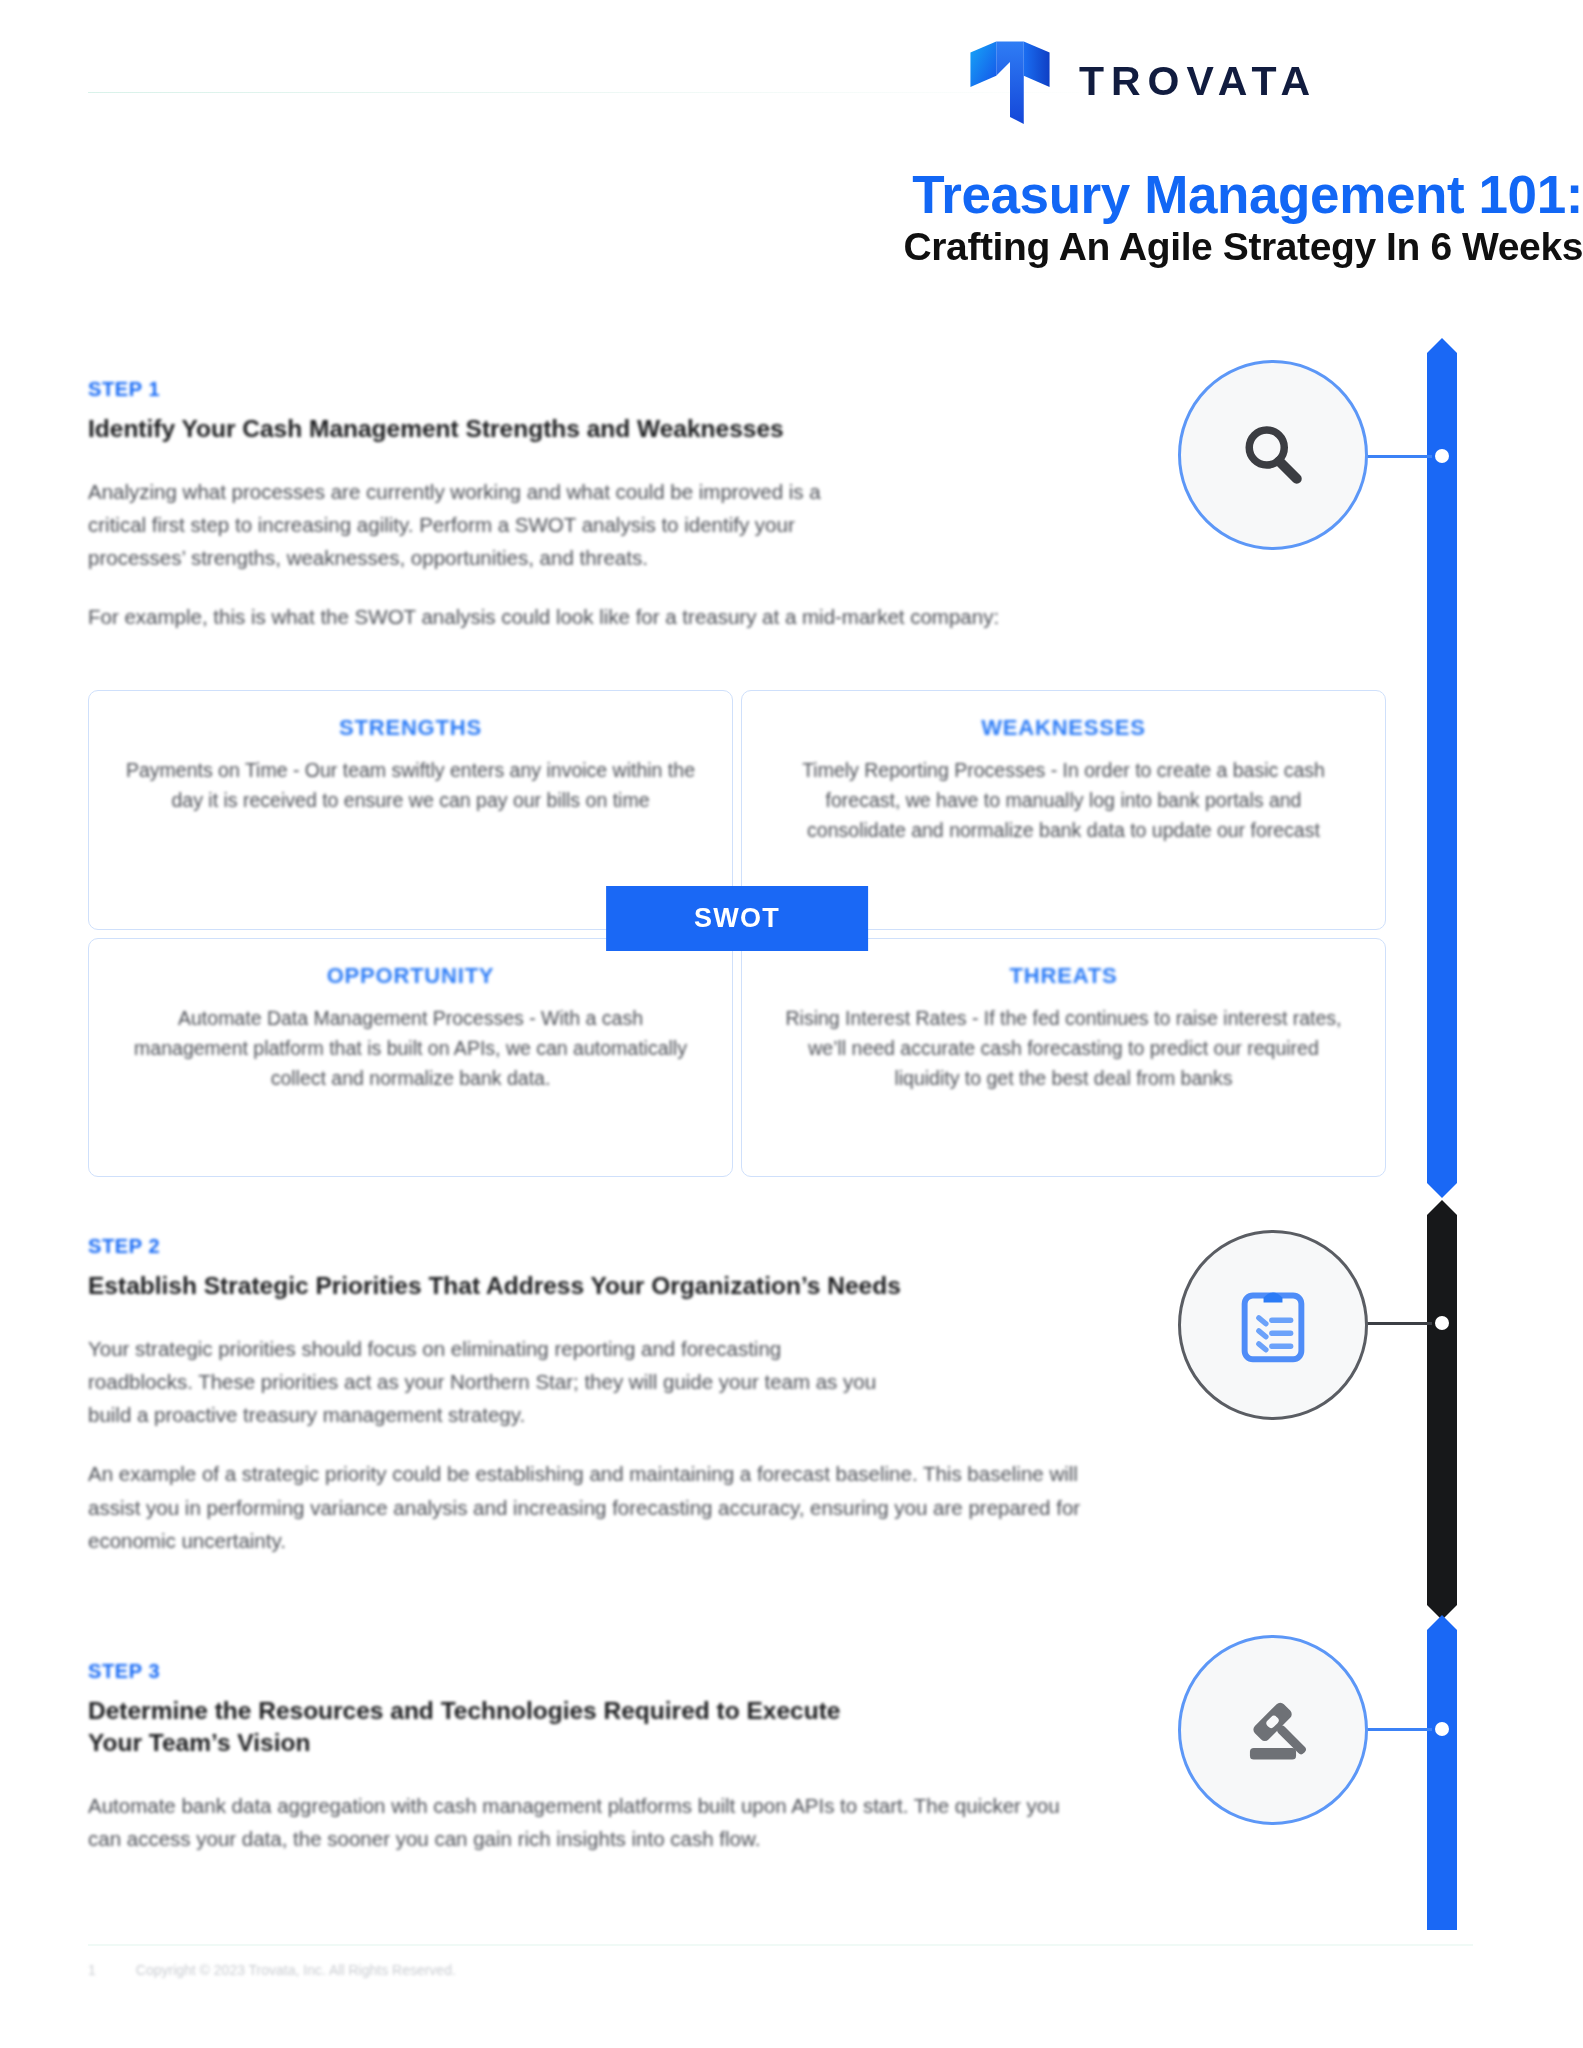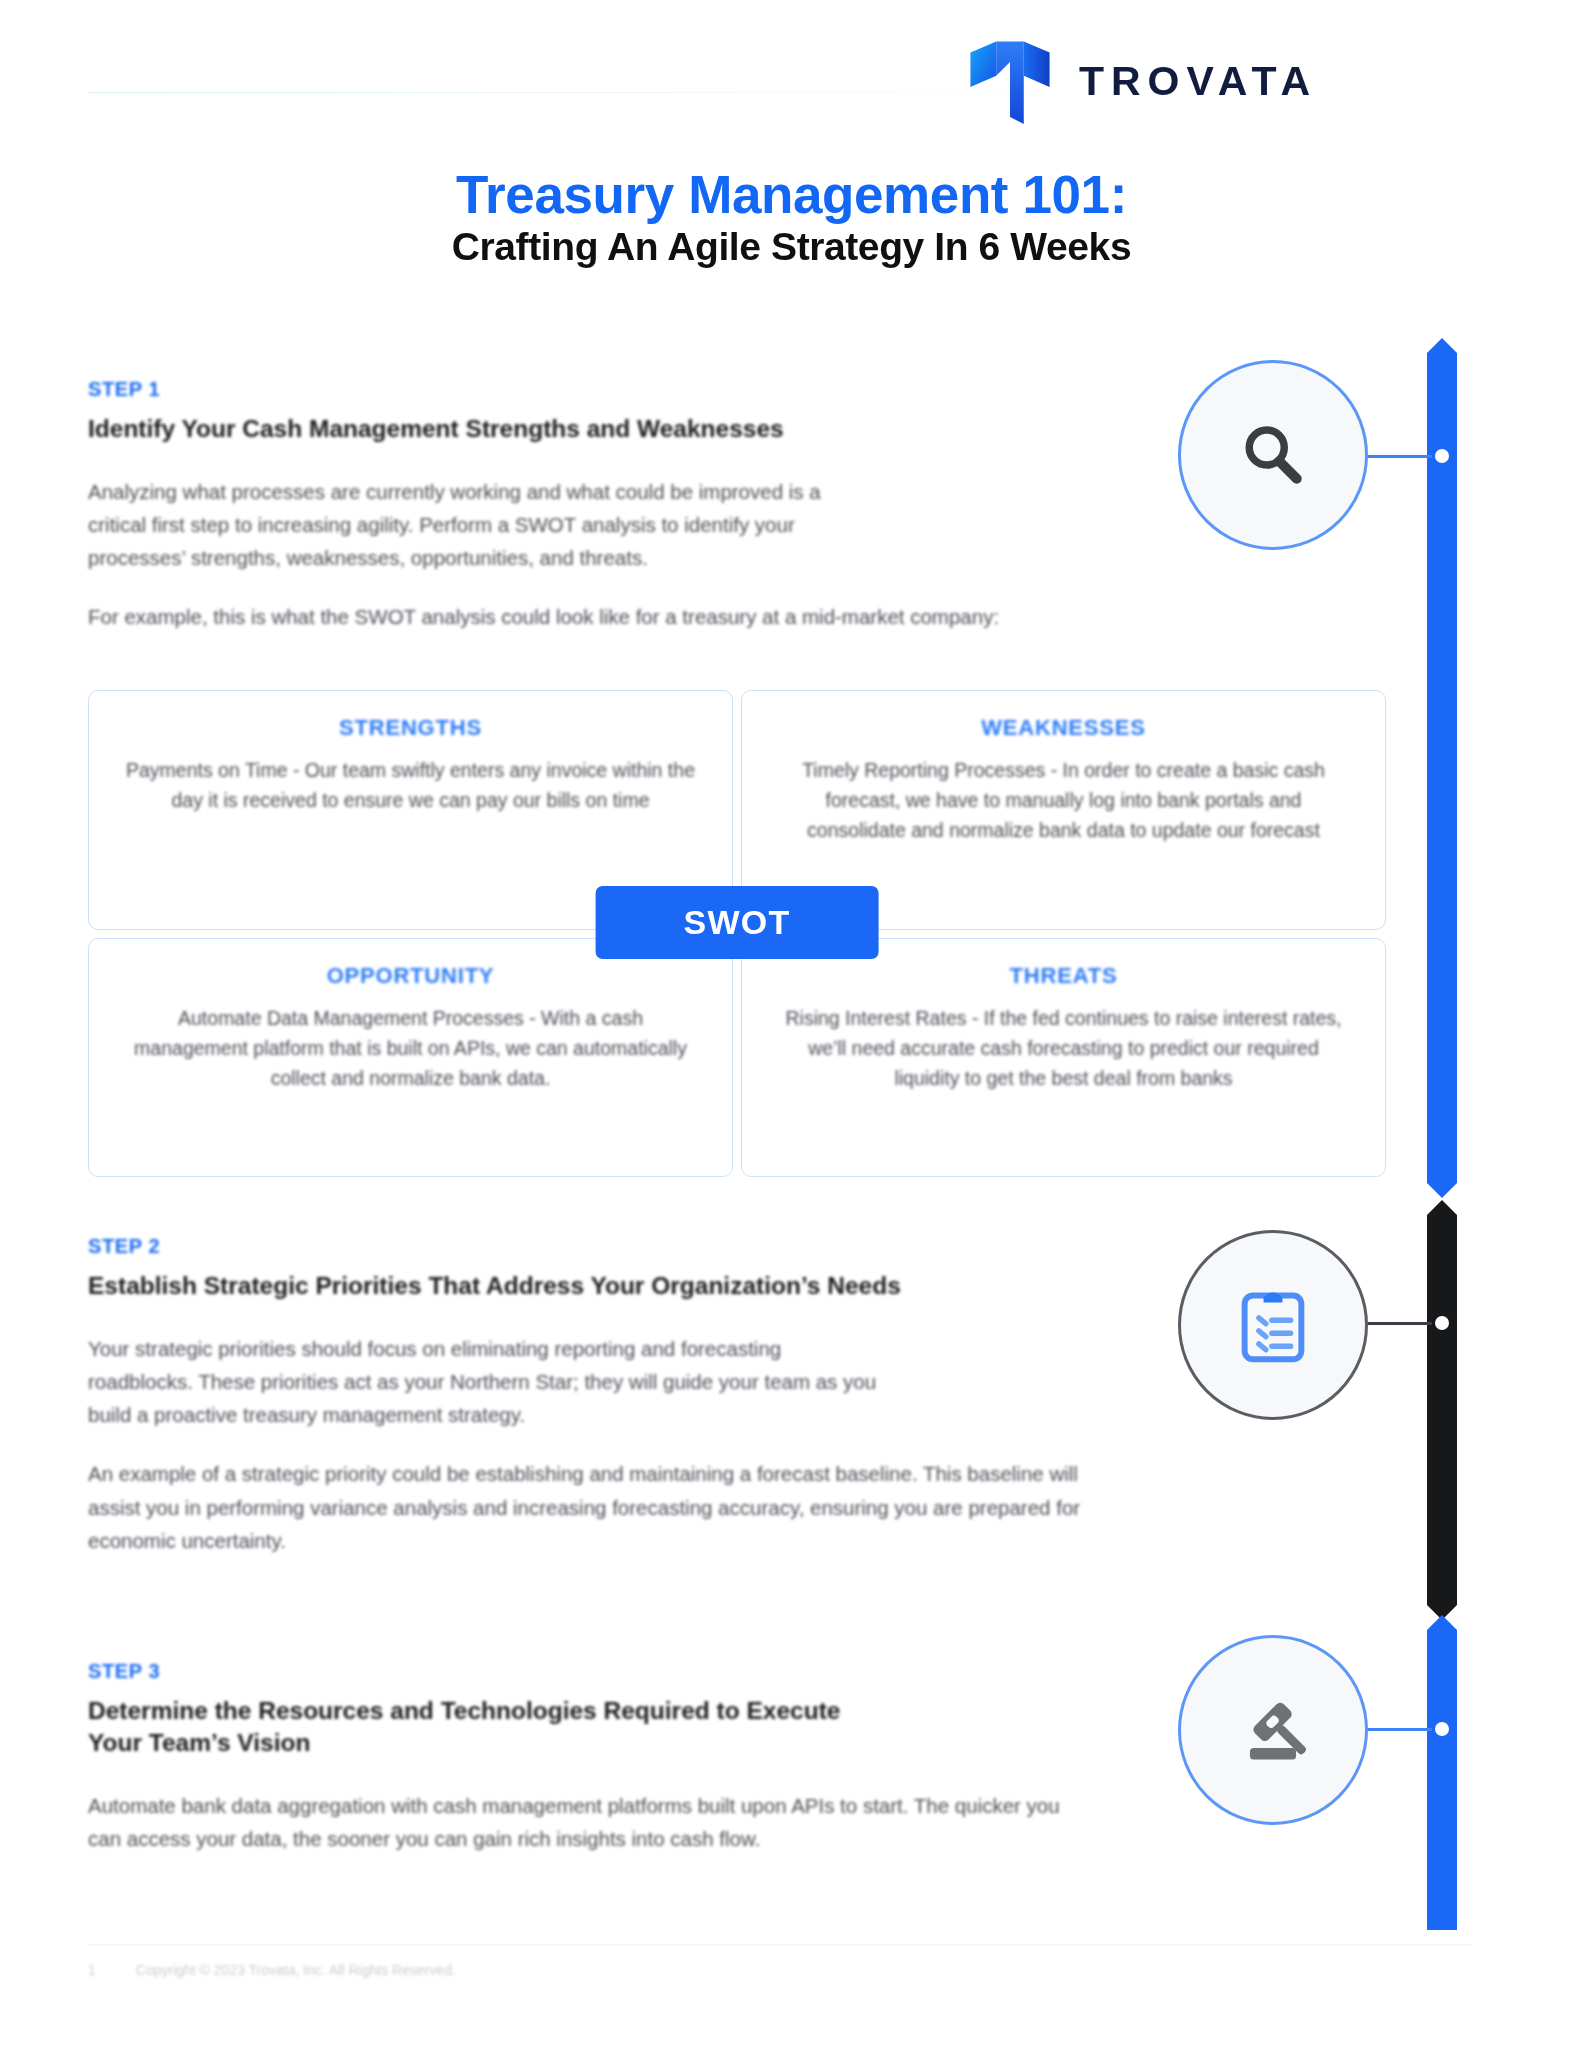--- a/index.html
+++ b/index.html
@@ -21,21 +21,21 @@
     position:absolute;right:30px;top:38px;
     display:flex;align-items:center;gap:26px;
   }
   .logo-mark{width:86px;height:86px;display:block;}
   .logo-word{
     font-size:41px;letter-spacing:7px;font-weight:700;
     color:#111c3f;line-height:1;
   }
 
   .title-block{
-    position:absolute;left:0;top:165px;width:1583px;text-align:center;
+    position:absolute;left:0;top:165px;width:1583px;text-align:right;
   }
   .title-1{
     font-size:53px;font-weight:700;color:#1267f5;
     letter-spacing:-.4px;line-height:1.12;margin:0;
   }
   .title-2{
     font-size:39px;font-weight:700;color:#101010;
     letter-spacing:-.4px;line-height:1.18;margin:0;
   }
   .cap-up{
@@ -101,22 +101,22 @@
   .quad-title{
     color:#2b7bf6;font-weight:700;font-size:22px;letter-spacing:.8px;
     margin:0 0 14px 0;filter:blur(1.45px);
   }
   .quad-body{
     color:#4b4e55;font-size:19.5px;line-height:1.55;text-align:center;
     margin:0;filter:blur(1.6px);
   }
   .swot-badge{
     position:absolute;left:50%;top:196px;transform:translateX(-50%);
-    background:#1a68f5;color:#ffffff;font-weight:700;font-size:34px;
-    letter-spacing:1.2px;padding:17px 88px;border-radius:7px;
+    background:#1a68f5;color:#ffffff;font-weight:700;font-size:27px;
+    letter-spacing:1.2px;padding:17px 88px;border-radius:0;
     z-index:5;filter:blur(.7px);
   }
 
   
   .foot-rule{
     position:absolute;left:88px;top:1944px;width:1385px;height:2px;
     background:#f0faf6;
   }
   .foot-text{
     position:absolute;left:88px;top:1962px;font-size:14px;color:#c9ccd1;

